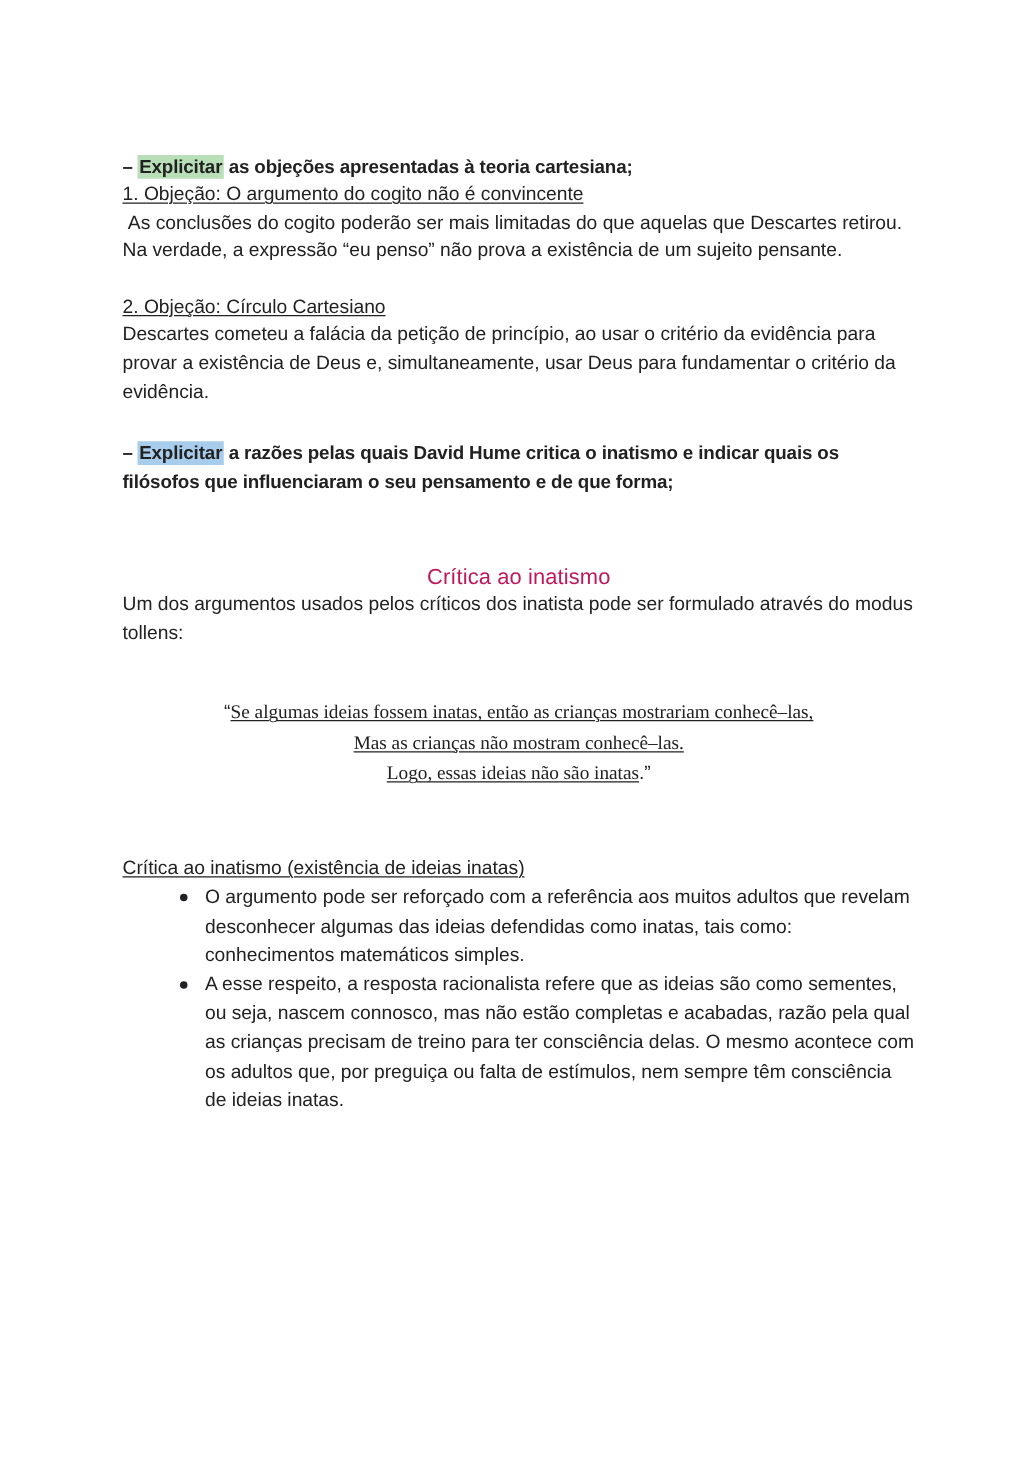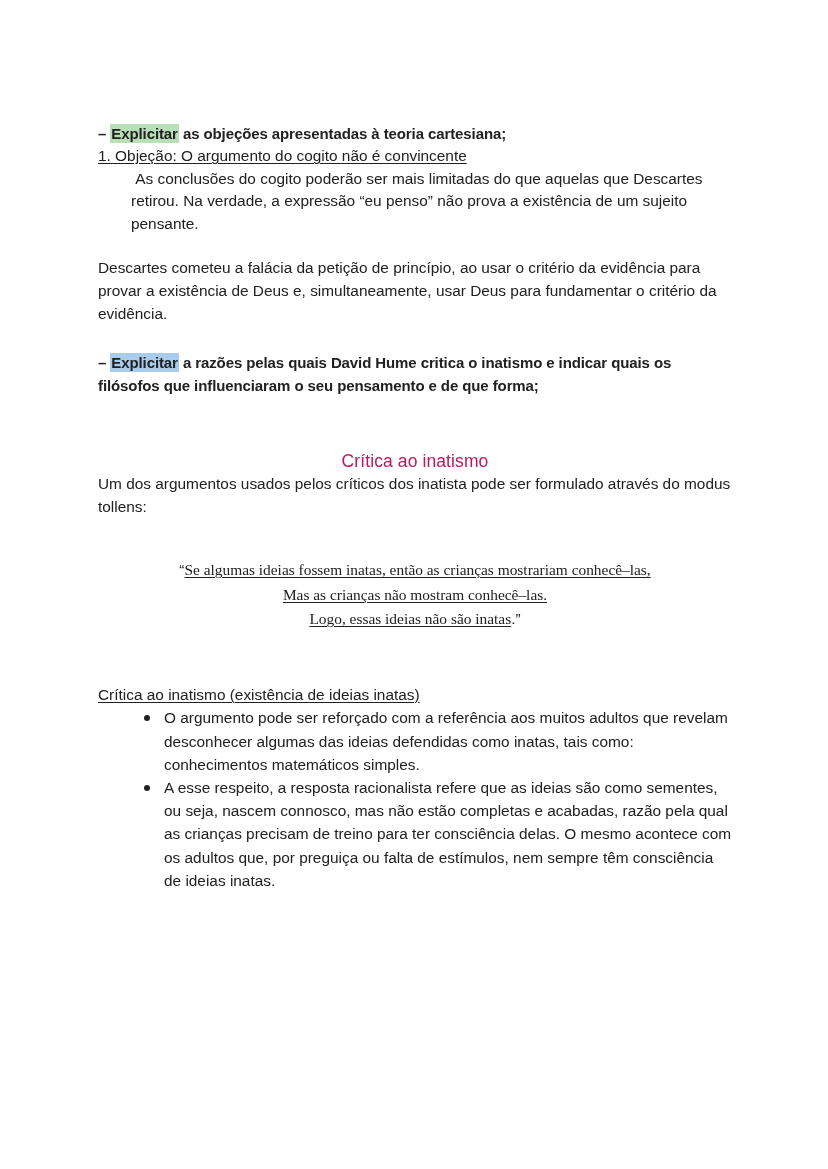--- a/index.html
+++ b/index.html
@@ -117,35 +117,36 @@
   ul.bullets > li::before {
     content: "";
     position: absolute;
     left: 2px;
     top: 9px;
     width: 6px;
     height: 6px;
     border-radius: 50%;
     background: #202124;
   }
-  .lead-space { white-space: pre-wrap; margin-left: 33px; }
+  .lead-space { white-space: pre-wrap; }
 </style>
 </head>
 <body>
 
 <div class="page">
   <div class="doc-body">
 
     <p class="directive"><span class="dash">– </span><span class="hl-green">Explicitar</span><span> as objeções apresentadas à teoria cartesiana;</span></p>
 
     <p class="subheading">1. Objeção: O argumento do cogito não é convincente</p>
     <p class="para lead-space"> As conclusões do cogito poderão ser mais limitadas do que aquelas que Descartes retirou. Na verdade, a expressão “eu penso” não prova a existência de um sujeito pensante.</p>
 
     <div class="spacer-sm"></div>
 
+    <p class="subheading">2. Objeção: Círculo Cartesiano</p>
     <p class="para">Descartes cometeu a falácia da petição de princípio, ao usar o critério da evidência para provar a existência de Deus e, simultaneamente, usar Deus para fundamentar o critério da evidência.</p>
 
     <div class="spacer-md"></div>
 
     <p class="directive"><span class="dash">– </span><span class="hl-blue">Explicitar</span><span> a razões pelas quais David Hume critica o inatismo e indicar quais os filósofos que influenciaram o seu pensamento e de que forma;</span></p>
 
     <div class="spacer-xl"></div>
 
     <p class="section-title">Crítica ao inatismo</p>
 

